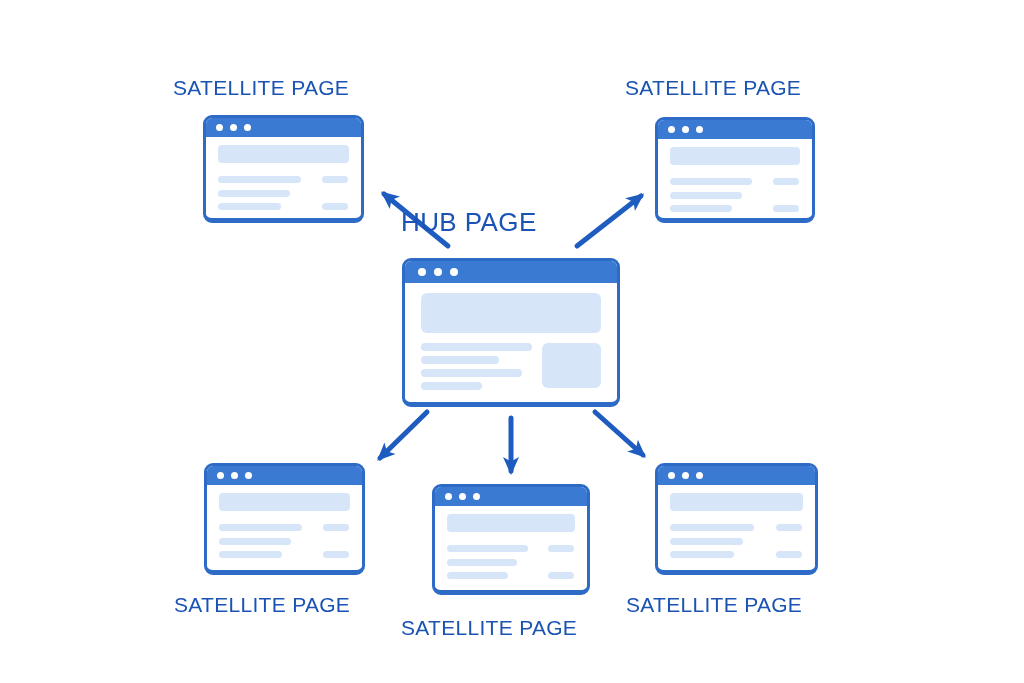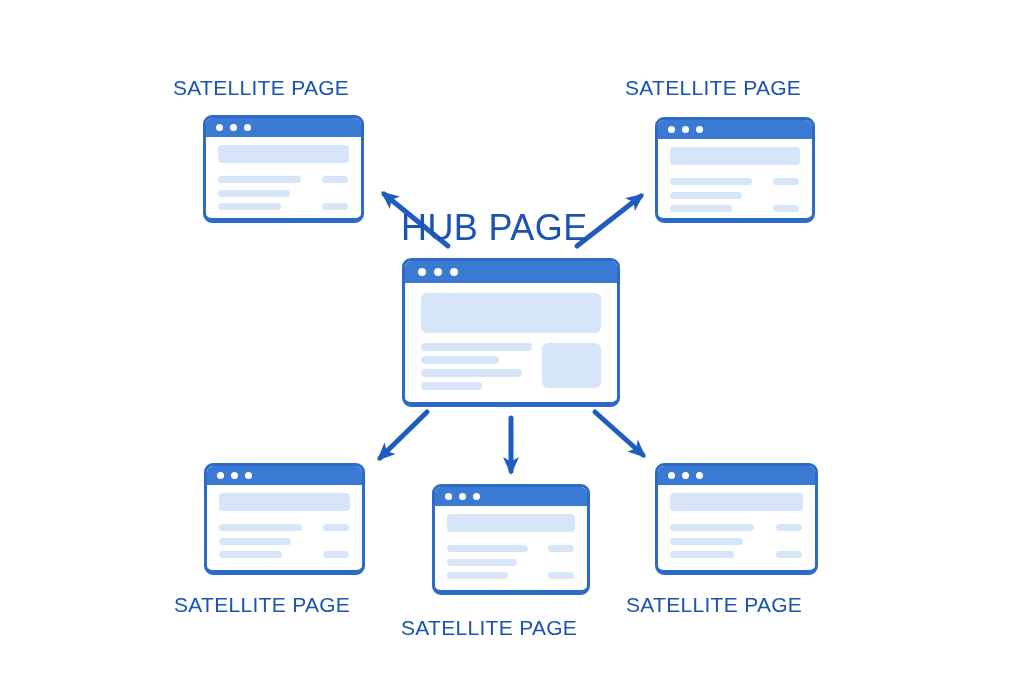--- a/index.html
+++ b/index.html
@@ -15,21 +15,21 @@
   .stage{
     position:relative;width:1024px;height:683px;overflow:hidden;
     background:var(--background);
     font-family:"Liberation Sans",sans-serif;
   }
   .label{
     position:absolute;width:220px;
     font-weight:normal;color:var(--label-text);
     font-size:21px;letter-spacing:.3px;white-space:nowrap;
   }
-  .label.hub{font-size:36px;letter-spacing:.4px;}
+  .label.hub{font-size:26px;letter-spacing:.4px;}
 
   .win{
     position:absolute;background:#fff;
     border:3px solid var(--window-border);
     border-bottom-width:5px;
     border-radius:9px;
     overflow:hidden;
   }
   .bar{
     background:var(--window-bar);

